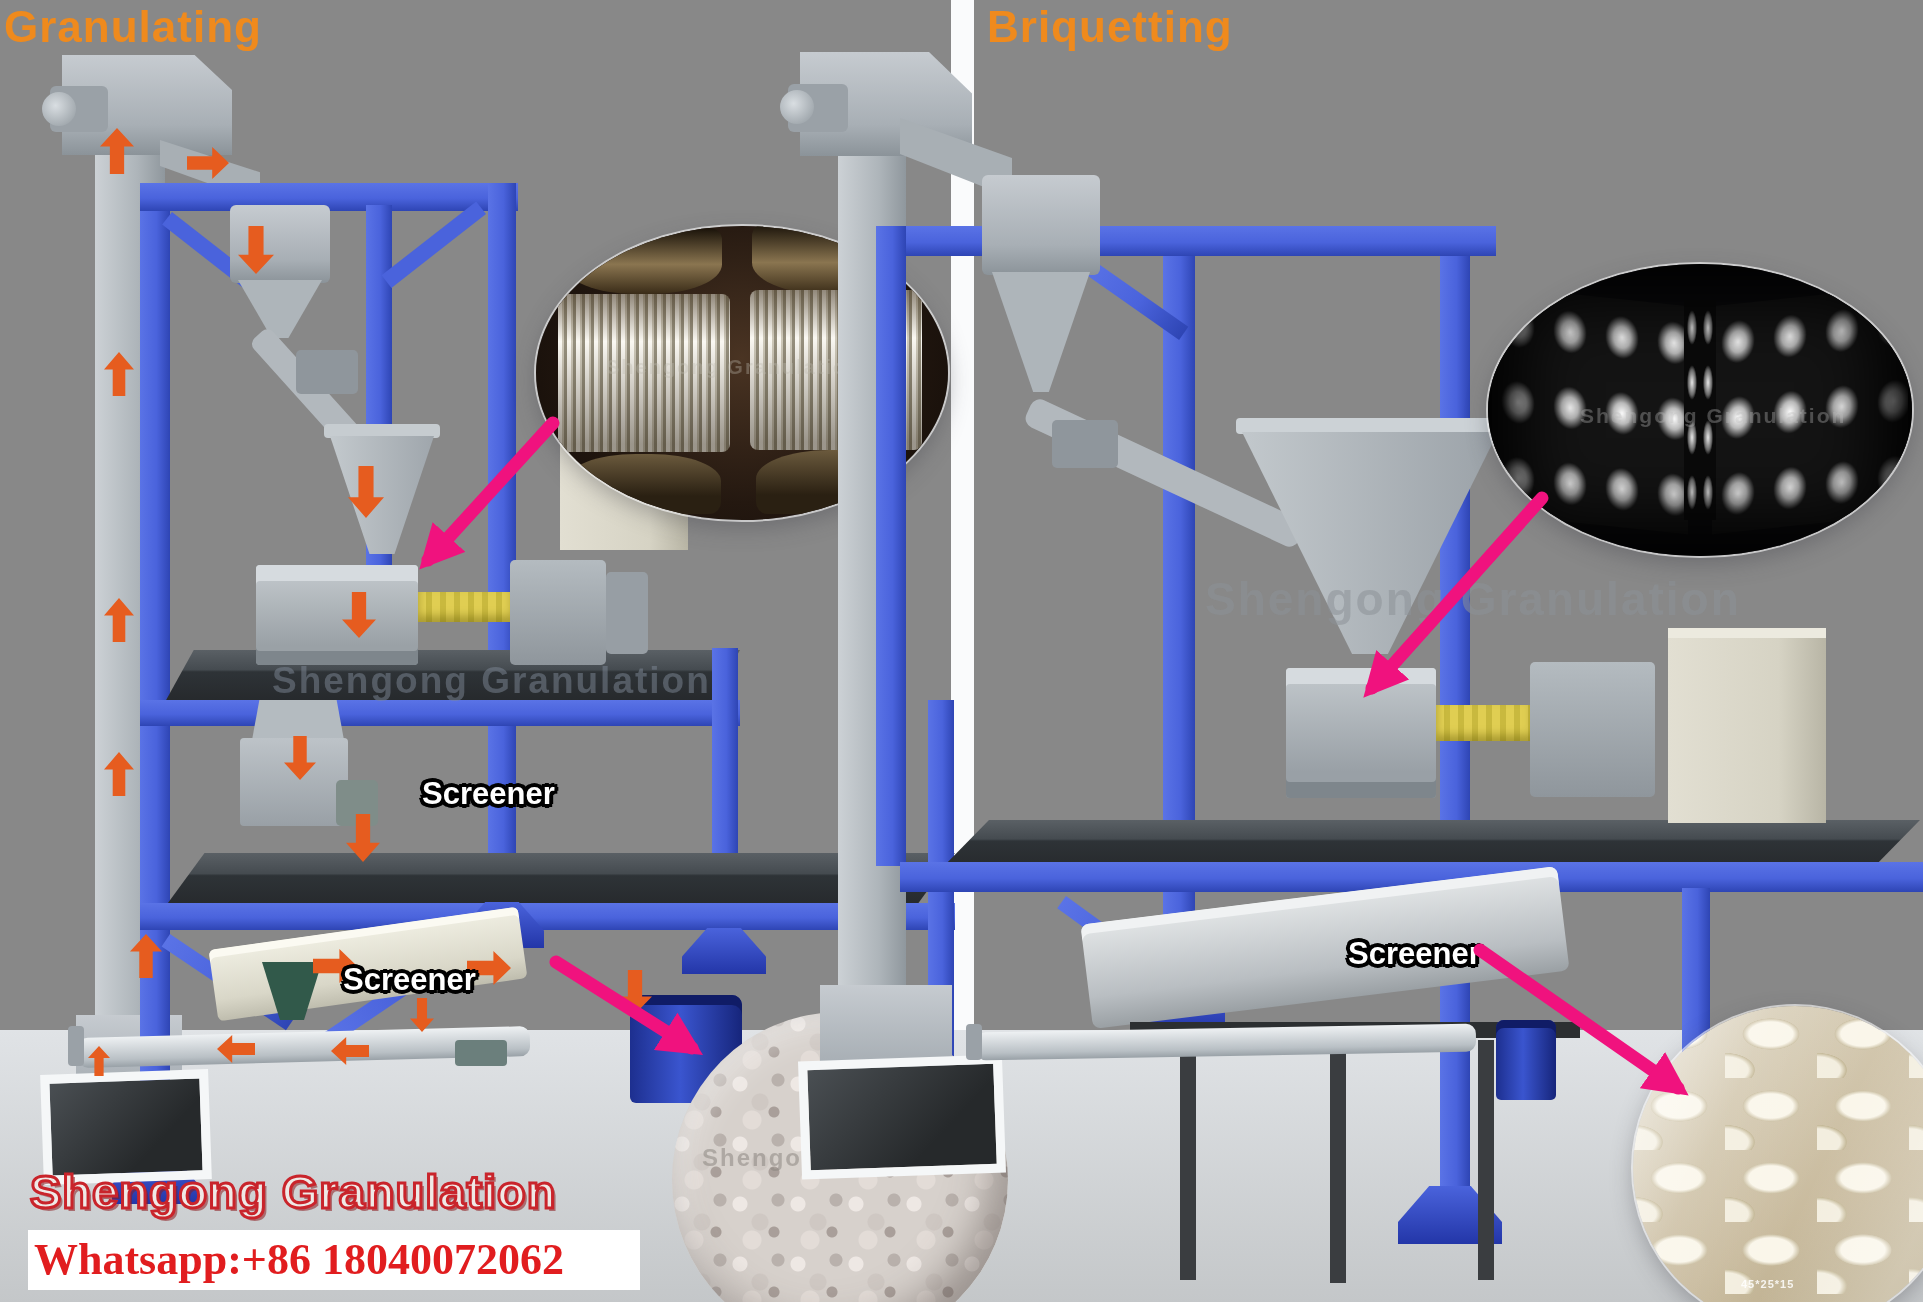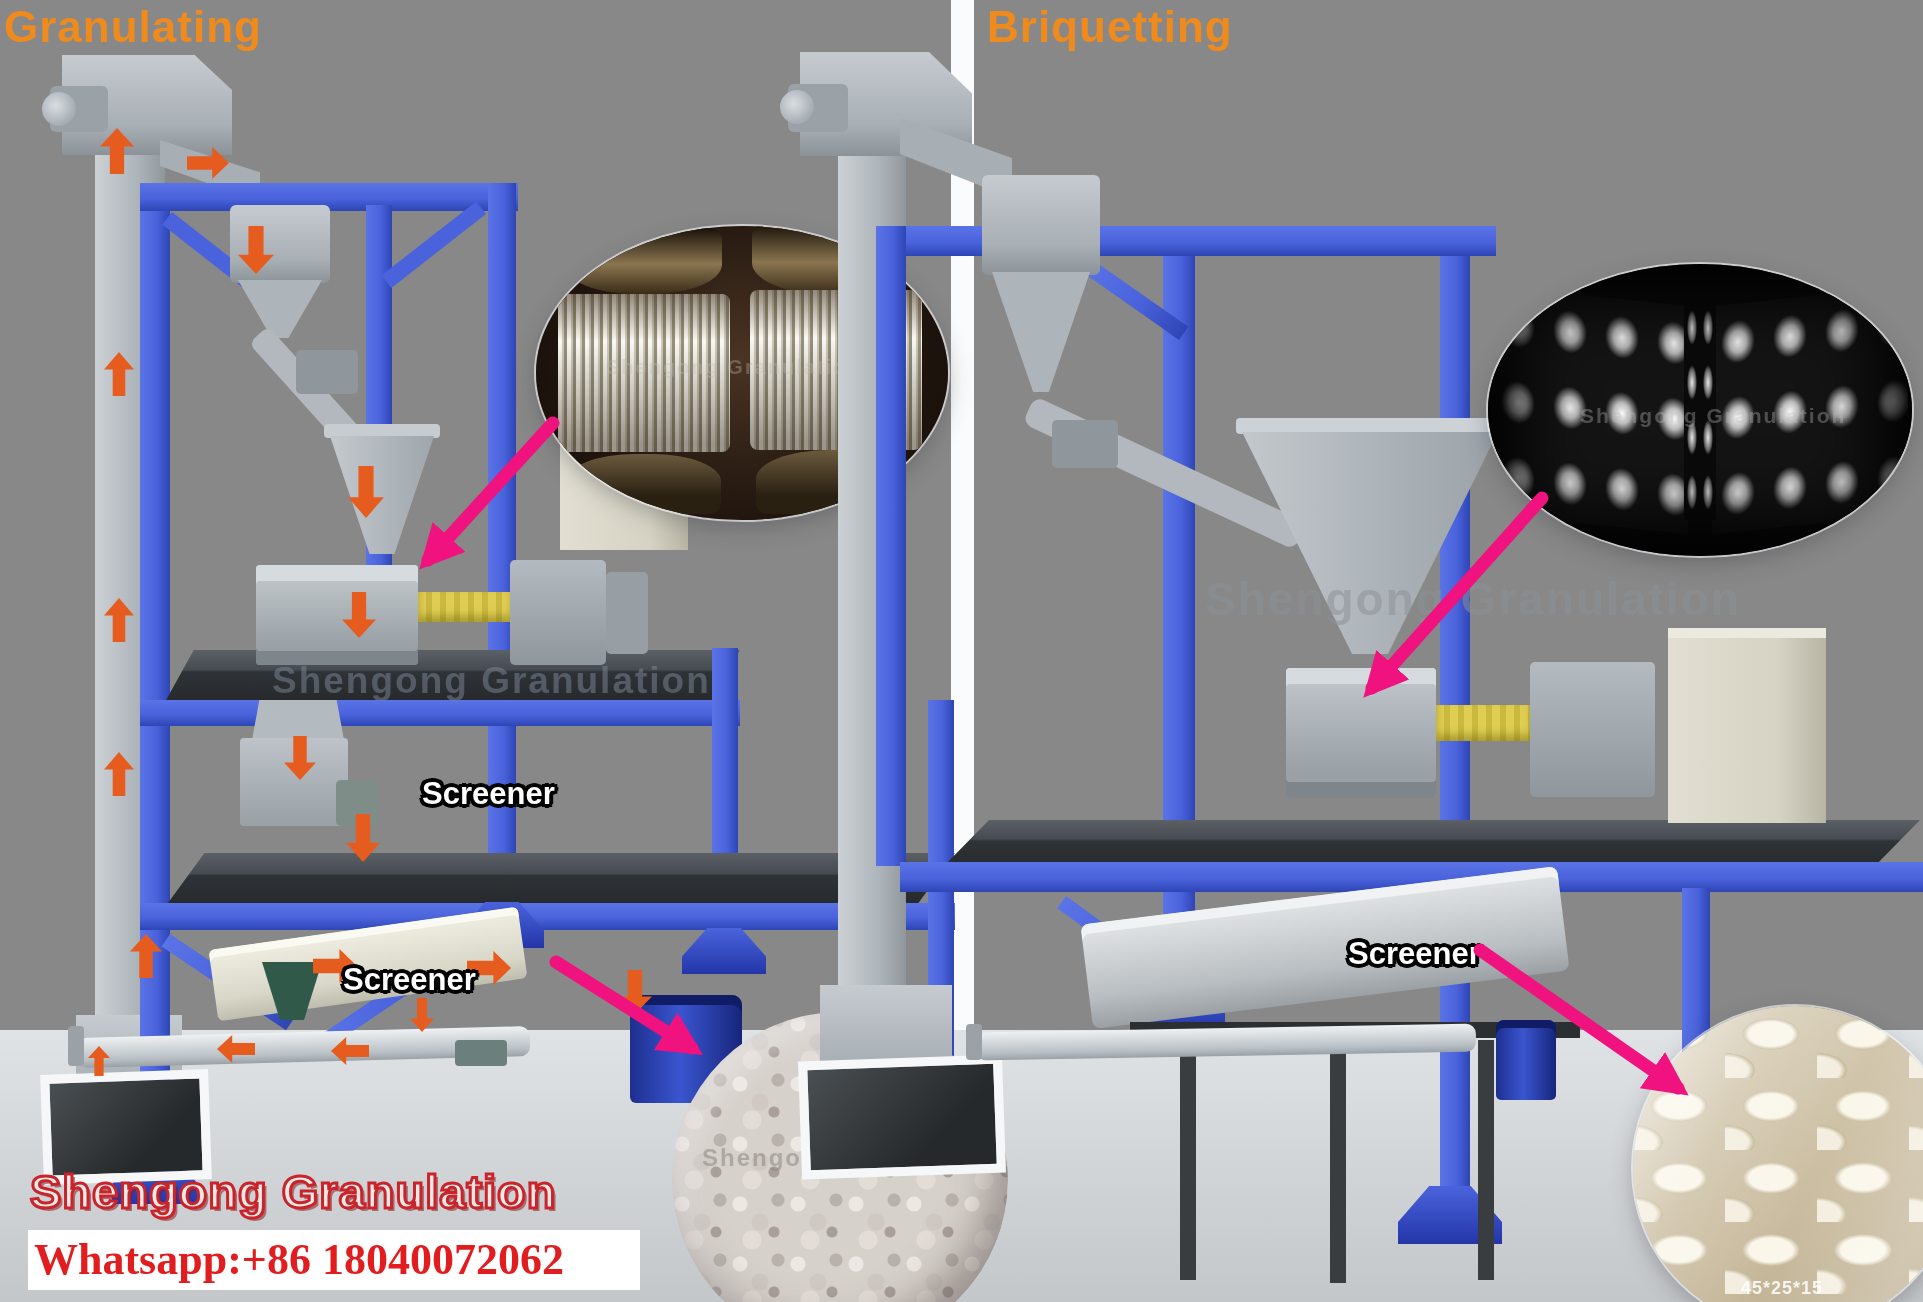--- a/index.html
+++ b/index.html
@@ -19,21 +19,21 @@
   .deck{background:linear-gradient(180deg,#5a6065 0%,#454b50 38%,#2e3337 42%,#26292c 100%);clip-path:polygon(5% 0,100% 0,95% 100%,0 100%);}
   .gray{background:linear-gradient(90deg,#ccd1d5,#aeb5ba 60%,#8f979d);}
   .grayV{background:linear-gradient(180deg,#c6cbd0,#a8afb5 70%,#8b9399);}
   .oarr{position:absolute;background:#e65c1f;
     clip-path:polygon(50% 0,100% 40%,71% 40%,71% 100%,29% 100%,29% 40%,0 40%);}
   .cab{background:linear-gradient(90deg,#e2dfd2,#d6d3c4 70%,#b8b5a5);box-shadow:inset 0 10px 0 #eceadf;}
   .shaft{background:repeating-linear-gradient(90deg,#e0ce52 0 8px,#c9b93e 8px 14px);box-shadow:inset 0 -6px 8px rgba(90,80,0,.4);}
   .pit{background:linear-gradient(135deg,#4a4f53,#26292b 70%);border:9px solid #f5f7f8;}
   .ellipseShot{border-radius:50%;overflow:hidden;box-shadow:0 0 0 2px rgba(255,255,255,.6),0 8px 22px rgba(60,60,70,.35);}
   .label30{font-size:31px;}
-  .cap{position:absolute;color:rgba(255,255,255,.85);font-size:18px;font-weight:bold;letter-spacing:1px;}
+  .cap{position:absolute;color:rgba(255,255,255,.85);font-size:11px;font-weight:bold;letter-spacing:1px;}
 </style>
 </head>
 <body>
 
 <div id="canvas">
 
   <div class="a" style="left:0;top:1030px;width:1923px;height:272px;background:linear-gradient(180deg,#e0e3e6,#c4c7c9);"></div>
   <div class="a" style="left:951px;top:0;width:23px;height:1030px;background:#fafbfc;"></div>
 
   <div class="panel">

